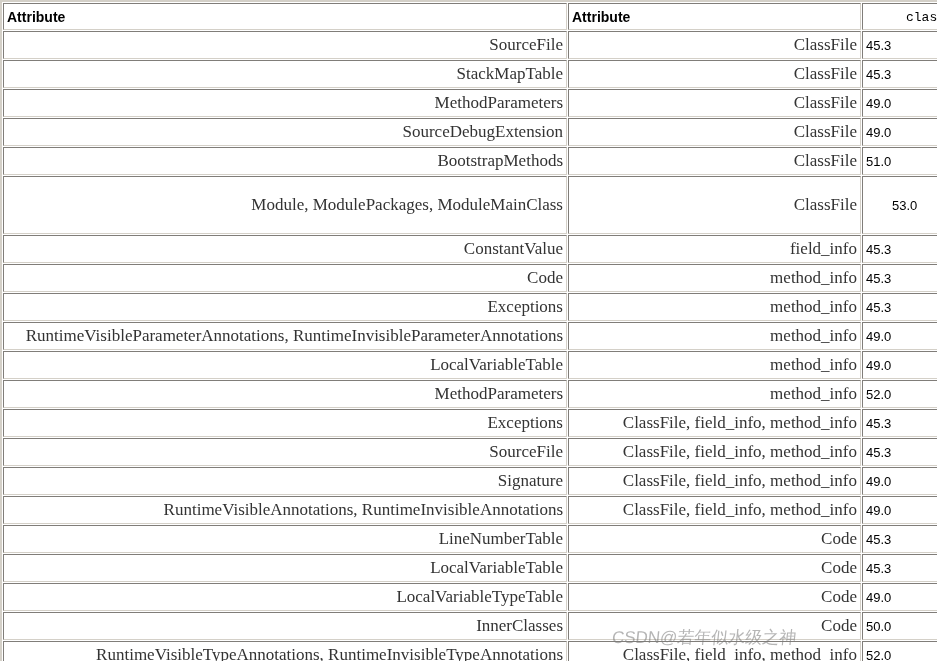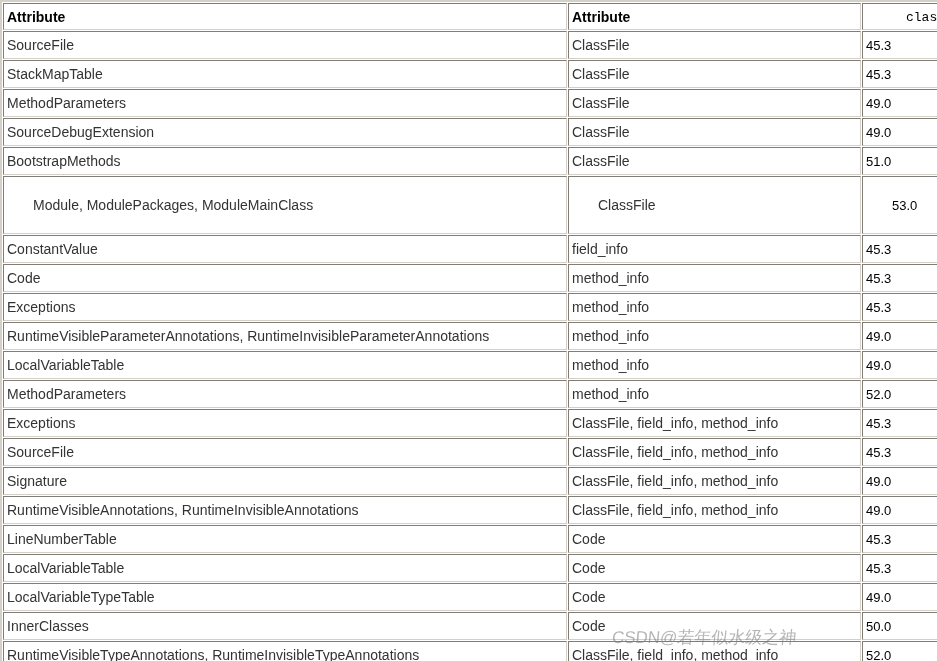--- a/index.html
+++ b/index.html
@@ -65,24 +65,24 @@
     font-weight: bold;
     font-size: 13px;
   }
 
   table.attr-table td {
     height: 26px;
   }
 
   td.cell-attr,
   td.cell-loc {
-    font-family: Liberation Sans, sans-serif;
-    font-size: 14px;
+    font-family: Liberation Serif, serif;
+    font-size: 17px;
     color: #333333;
-    text-align: left;
+    text-align: right;
   }
 
   td.cell-ver {
     font-family: "Liberation Sans", sans-serif;
     font-size: 13px;
     color: #000000;
     text-align: left;
     padding-left: 4px;
   }
 

